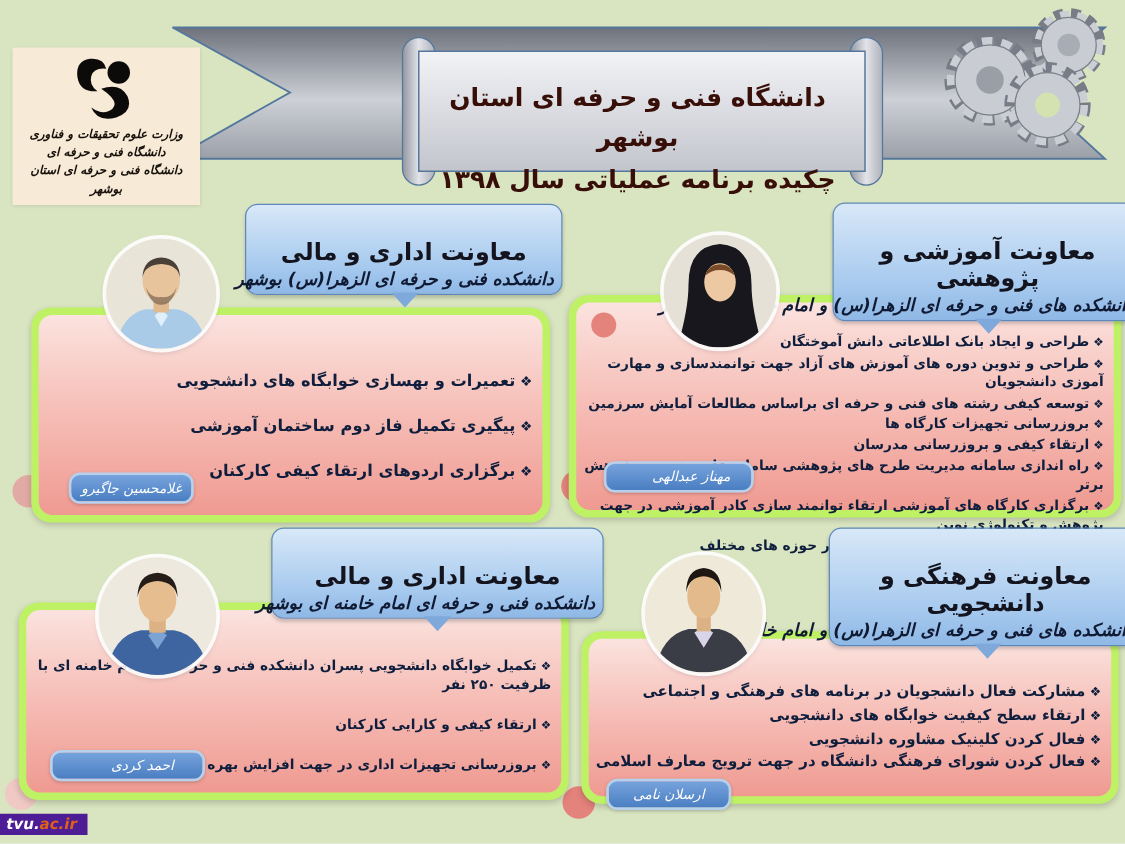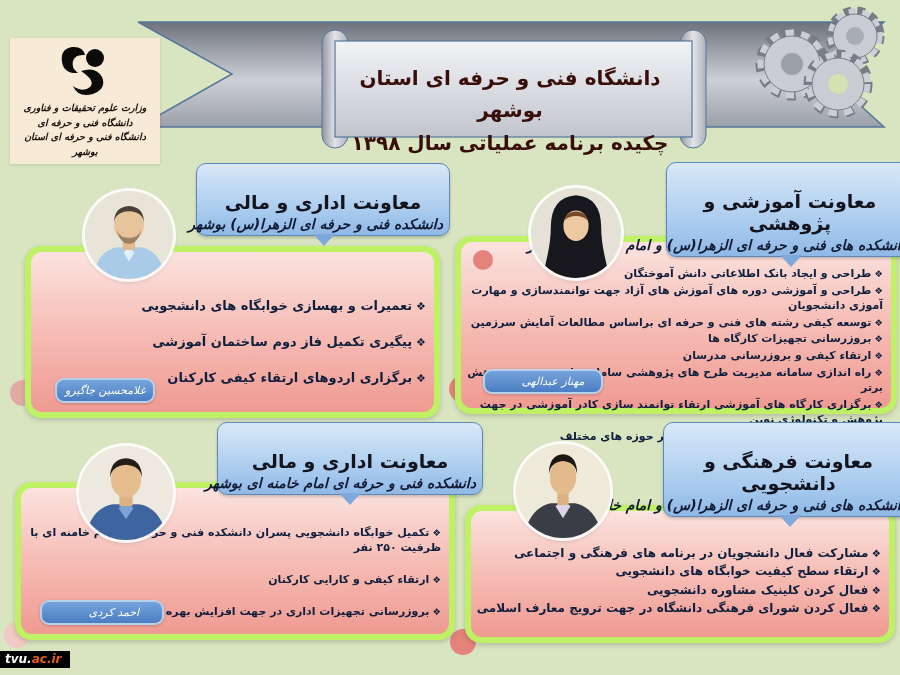--- a/index.html
+++ b/index.html
@@ -45,21 +45,21 @@
 
   
   .photo{position:absolute;border-radius:50%;overflow:hidden;z-index:6;background:#ece8dd;
     box-shadow:0 0 0 3px rgba(255,255,255,.9),0 2px 5px rgba(0,0,0,.25);}
   .photo svg{display:block;}
 
   
   .dot{position:absolute;border-radius:50%;background:#e4837b;}
 
   
-  .wm{position:absolute;left:0;top:651px;background:#000000;padding:1px 9px 2px 5px;z-index:9;
+  .wm{position:absolute;left:0;top:651px;background:#4c1d95;padding:1px 9px 2px 5px;z-index:9;
     font-size:12px;font-weight:bold;font-style:italic;}
   .wm-a{color:#fff;} .wm-b{color:#e0601a;}
 </style>
 </head>
 <body>
 
 <div class="stage">
 
   <svg class="ribbon-svg" width="900" height="165" viewBox="0 0 900 165">
     <defs>
@@ -149,21 +149,21 @@
   <div class="bubble" style="left:666px;top:162px;width:234px;">
     <div class="bubble-title" dir="rtl">معاونت آموزشی و پژوهشی</div>
     <div class="bubble-sub" dir="rtl">دانشکده های فنی و حرفه ای الزهرا(س) و امام خامنه ای بوشهر</div>
   </div>
   <div class="dot" style="left:449px;top:376px;width:26px;height:26px;z-index:1;"></div>
   <div class="card" style="left:455px;top:236px;width:442px;height:178px;">
     <div class="card-in"></div>
     <div class="dot" style="left:18px;top:14px;width:20px;height:20px;z-index:3;"></div>
     <ul class="ul-s1">
       <li>طراحی و ایجاد بانک اطلاعاتی دانش آموختگان</li>
-      <li>طراحی و آموزشی دوره های آموزش های آزاد جهت توانمندسازی و مهارت آموزی دانشجویان</li>
+      <li>طراحی و تدوین دوره های آموزش های آزاد جهت توانمندسازی و مهارت آموزی دانشجویان</li>
       <li>توسعه کیفی رشته های فنی و حرفه ای براساس مطالعات آمایش سرزمین</li>
       <li>بروزرسانی تجهیزات کارگاه ها</li>
       <li>ارتقاء کیفی و بروزرسانی مدرسان</li>
       <li>راه اندازی سامانه مدیریت طرح های پژوهشی سامانه علم سنجی و پژوهش برتر</li>
       <li>برگزاری کارگاه های آموزشی ارتقاء توانمند سازی کادر آموزشی در جهت پژوهش و تکنولوژی نوین</li>
       <li>راه اندازی فصل نامه علمی پژوهشی در حوزه های مختلف</li>
     </ul>
     <div class="tag" style="left:28px;top:133px;padding-left:28px;">مهناز عبدالهی</div>
   </div>
   <div class="photo" style="left:531px;top:188px;width:90px;height:90px;">
@@ -206,20 +206,21 @@
   </div>
   <div class="dot" style="left:450px;top:629px;width:26px;height:26px;z-index:1;"></div>
   <div class="card" style="left:465px;top:505px;width:430px;height:138px;">
     <div class="card-in"></div>
     <ul class="ul-s3">
       <li>مشارکت فعال دانشجویان در برنامه های فرهنگی و اجتماعی</li>
       <li>ارتقاء سطح کیفیت خوابگاه های دانشجویی</li>
       <li>فعال کردن کلینیک مشاوره دانشجویی</li>
       <li>فعال کردن شورای فرهنگی دانشگاه در جهت ترویج معارف اسلامی</li>
     </ul>
+    <div class="tag" style="left:20px;top:118px;">ارسلان نامی</div>
   </div>
   <div class="photo" style="left:516px;top:444px;width:94px;height:94px;">
     <svg width="94" height="94" viewBox="0 0 100 100">
       <rect width="100" height="100" fill="#efe9da"></rect>
       <path d="M8,100 Q14,68 37,63 L63,63 Q86,68 92,100 Z" fill="#3a3d46"></path>
       <path d="M42,66 l8,13 8,-13 -8,-5 z" fill="#d9d4e8"></path>
       <rect x="44" y="50" width="12" height="15" fill="#dcb184"></rect>
       <ellipse cx="50" cy="35" rx="14" ry="19" fill="#e3ba8c"></ellipse>
       <path d="M35,32 Q35,12 50,11 Q65,12 65,32 Q63,19 50,18 Q37,19 35,32 Z" fill="#1c1713"></path>
     </svg>

